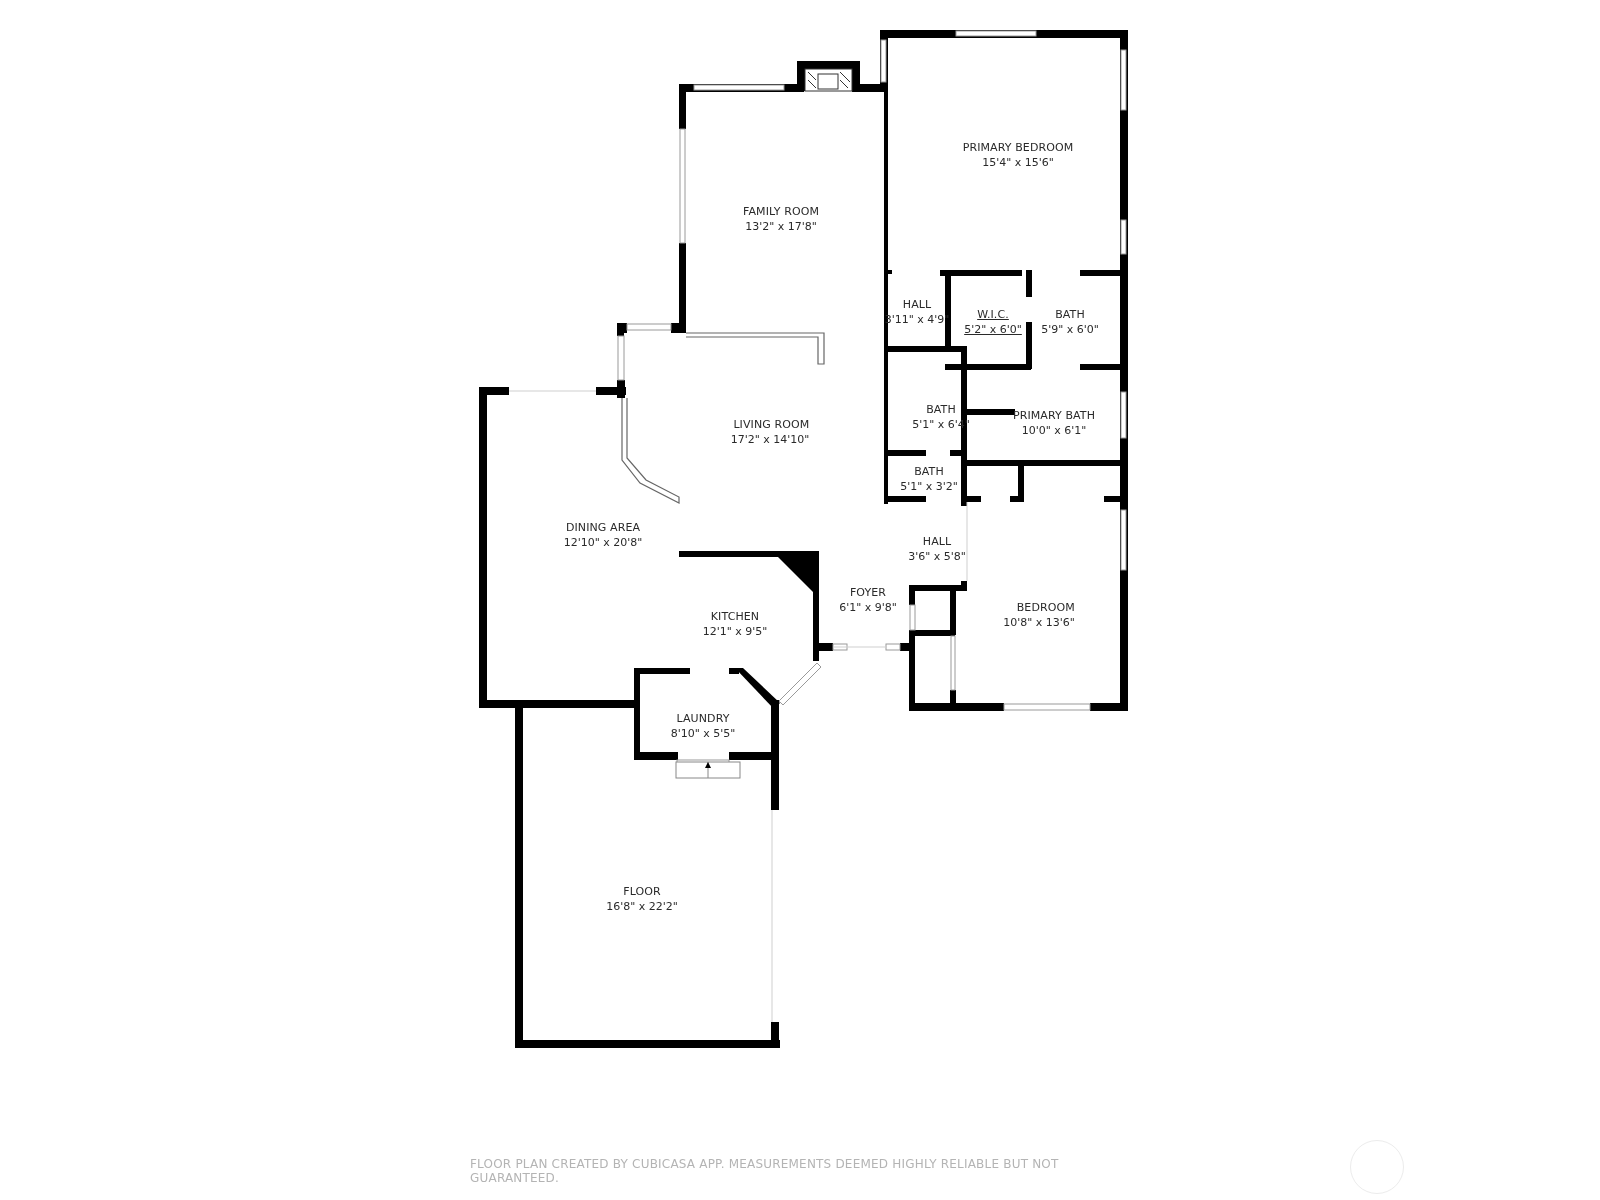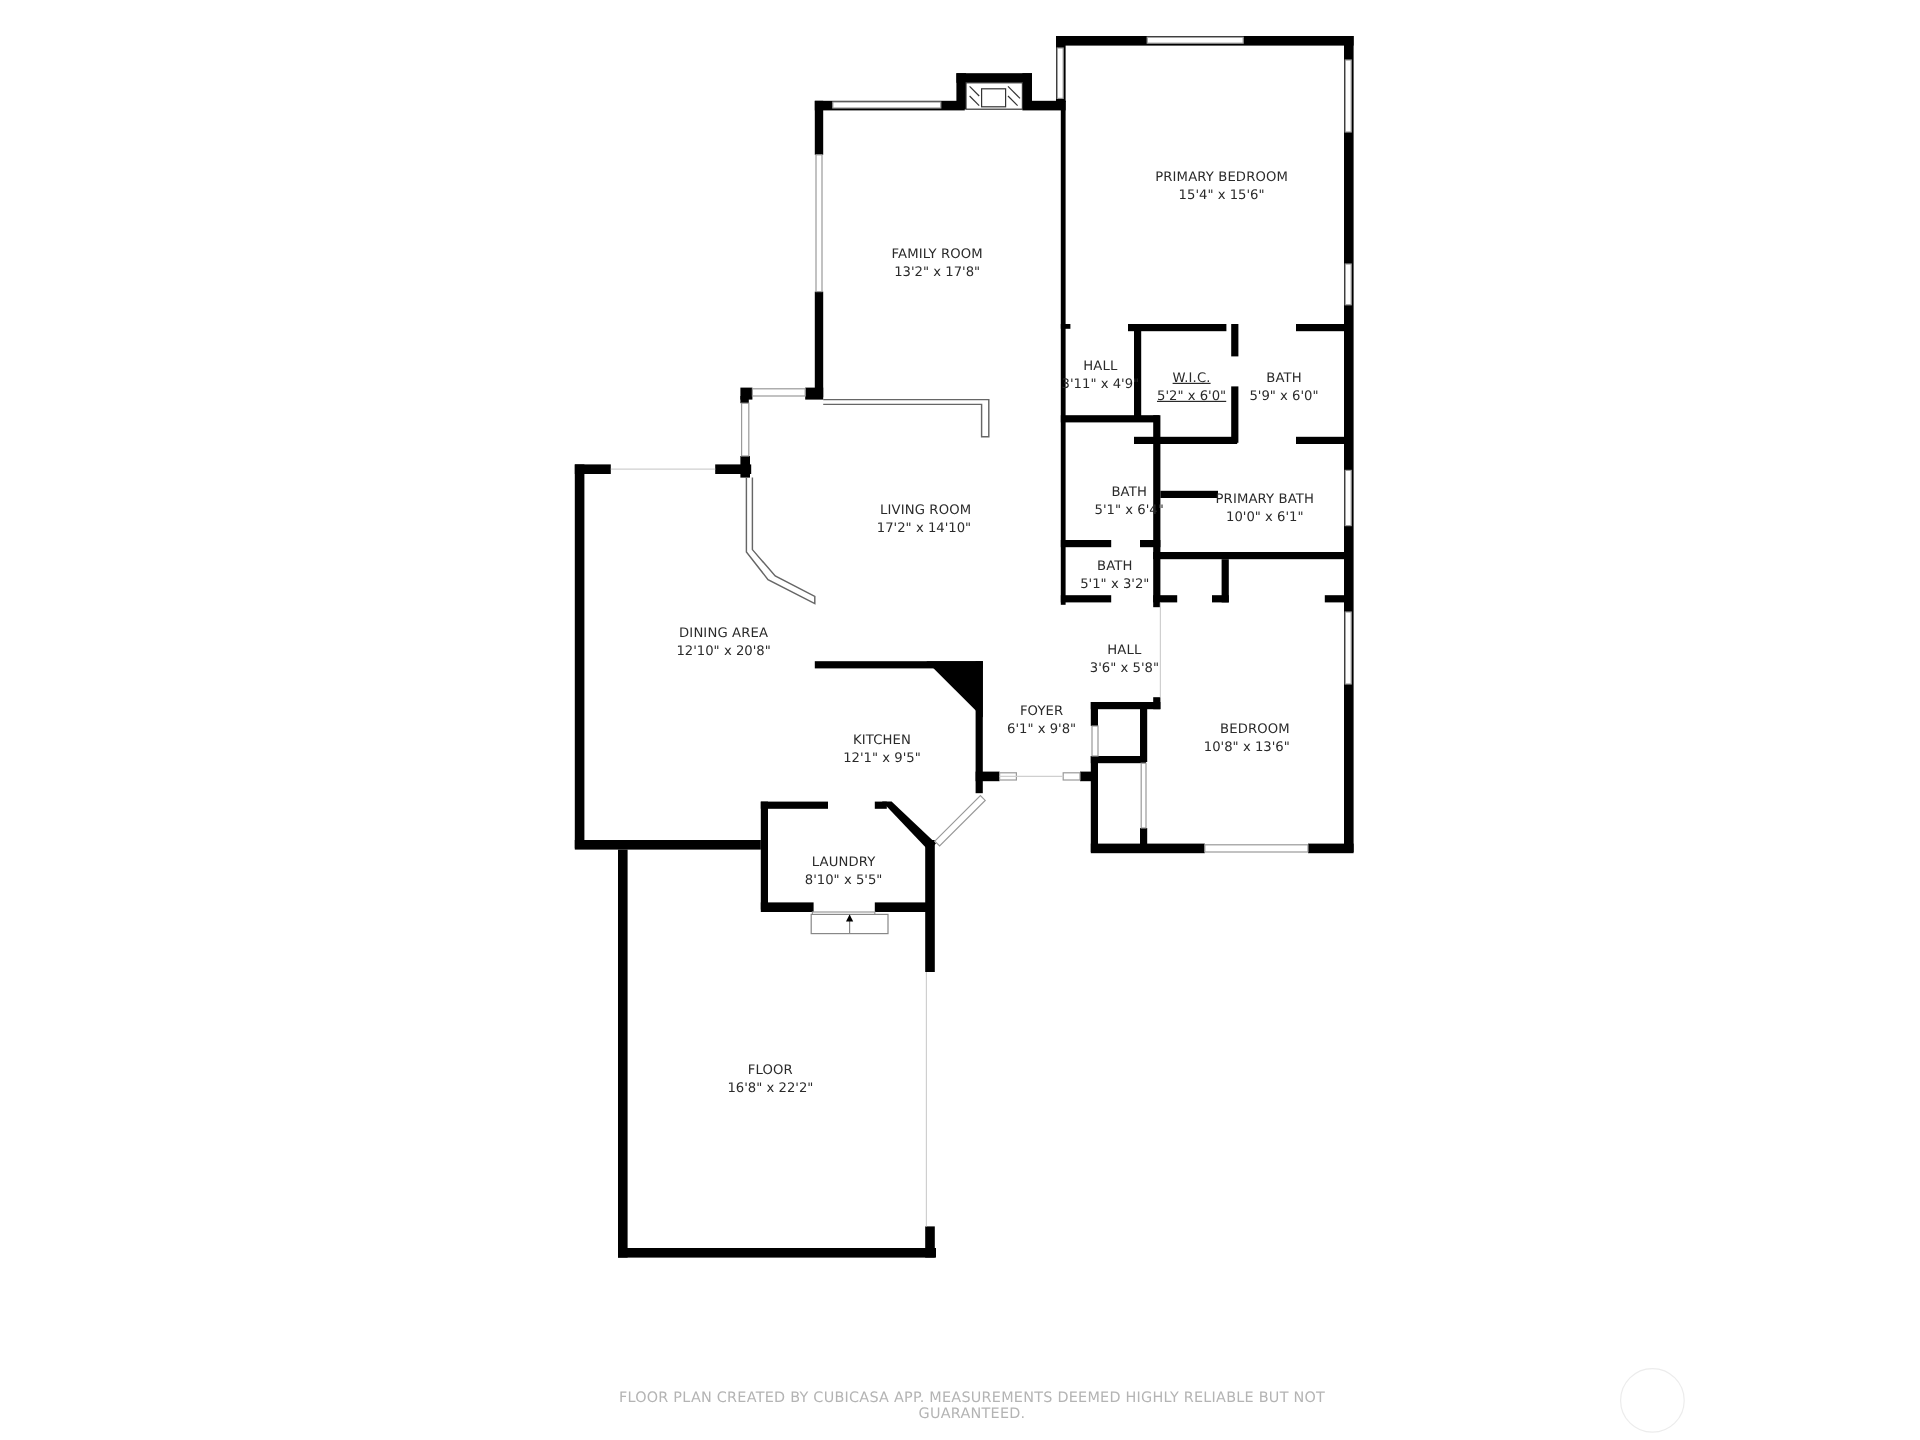--- a/index.html
+++ b/index.html
@@ -6,21 +6,21 @@
   body { width: 1600px; height: 1200px; position: relative; overflow: hidden;
          font-family: "DejaVu Sans", "Liberation Sans", sans-serif; }
   #plan { position: absolute; left: 0; top: 0; width: 1600px; height: 1200px; }
   .wall { fill: #000; }
   .win { fill: #fff; stroke: #9a9a9a; stroke-width: 1; }
   .open { stroke: #cfcfcf; stroke-width: 1; fill: none; }
   .thin { fill: none; stroke: #666; stroke-width: 1.2; }
   .room-label { position: absolute; transform: translate(-50%, -50%); text-align: center;
                 color: #2a2a2a; font-size: 11px; line-height: 15px; white-space: nowrap; }
   .room-label .n { letter-spacing: 0.1px; }
-  .footer { position: absolute; left: 470px; top: 1157px; width: 680px; text-align: center;
+  .footer { position: absolute; left: 470px; top: 1157px; width: 680px; 
             font-size: 12px; color: #b4b4b4; letter-spacing: 0.2px; }
   .compass { position: absolute; left: 1350px; top: 1140px; width: 52px; height: 52px;
              border: 1.5px solid #ececec; border-radius: 50%; }
 </style>
 </head>
 <body>
 
 <svg id="plan" viewBox="0 0 1600 1200" xmlns="http://www.w3.org/2000/svg">
 
   <g>

